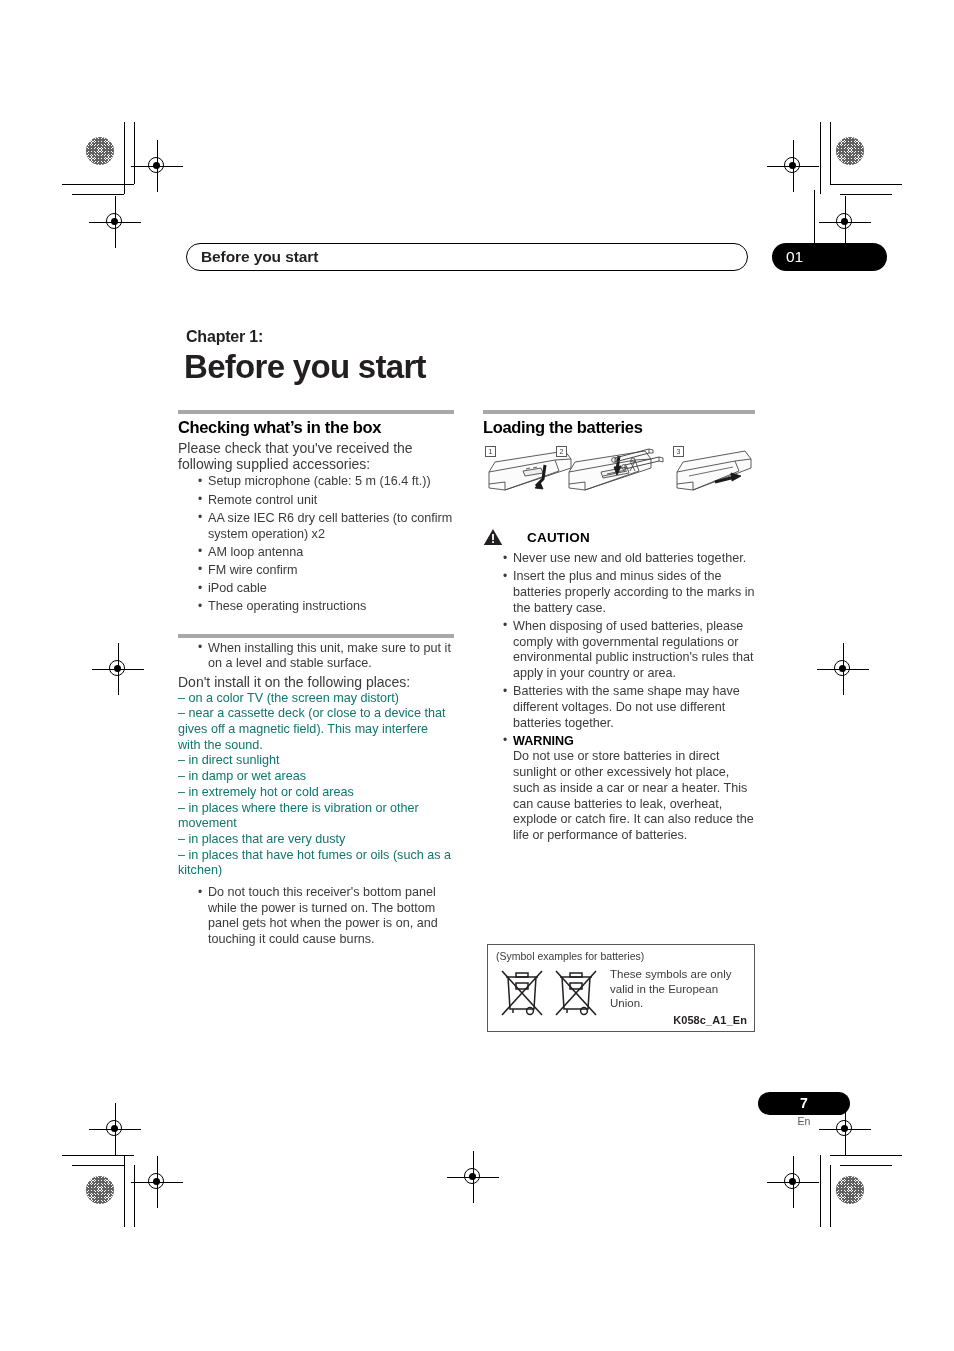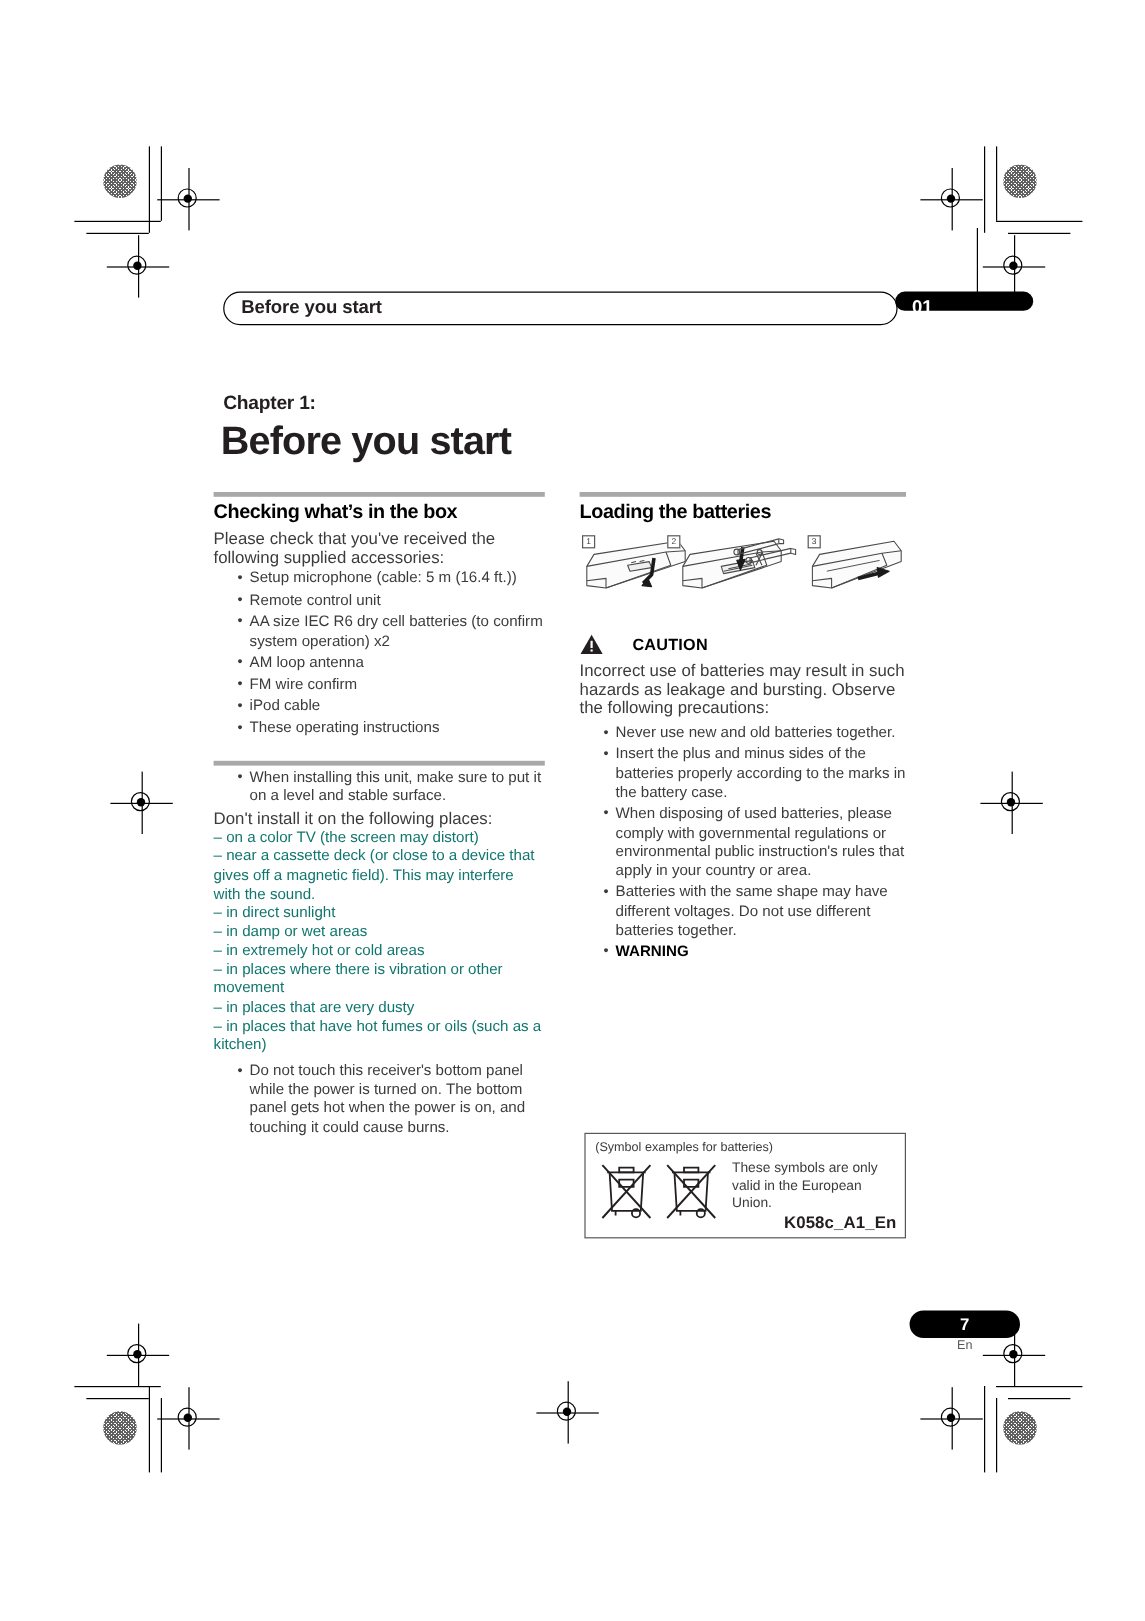--- a/index.html
+++ b/index.html
@@ -84,29 +84,29 @@
     position: absolute;
     left: 201px;
     top: 246px;
     font-size: 15.5px;
     font-weight: bold;
     letter-spacing: -.1px;
     line-height: 22px;
   }
   .chapter-badge {
     position: absolute;
-    left: 746px;
+    left: 772px;
     top: 243px;
     width: 115px;
-    height: 16px;
+    height: 28px;
     background: #000;
     border-radius: 14px;
     color: #fff;
     font-size: 15.5px;
-    font-weight: bold;
+    font-weight: normal;
     line-height: 28px;
     padding-left: 14px;
     box-sizing: border-box;
   }
   .badge-stem {
     position: absolute;
     left: 814px;
     top: 190px;
     width: 1.1px;
     height: 54px;
@@ -251,21 +251,21 @@
     left: 122px;
     top: 22px;
     font-size: 11.5px;
     color: #3b3b3b;
     line-height: 14.5px;
   }
   .symbol-box .code {
     position: absolute;
     right: 7px;
     bottom: 5px;
-    font-size: 14px;
+    font-size: 11px;
     font-weight: bold;
     color: #231f20;
     letter-spacing: .1px;
     text-align: center;
   }
   .symbol-box .bins {
     position: absolute;
     left: 6px;
     top: 20px;
   }
@@ -508,29 +508,29 @@
 
     <div class="caution-head">
       <svg width="20" height="18" viewBox="0 0 20 18">
         <path d="M10 1 L19.2 17 L0.8 17 Z" fill="#231f20"></path>
         <rect x="9.1" y="6" width="1.8" height="6" fill="#ffffff"></rect>
         <rect x="9.1" y="13.2" width="1.8" height="1.8" fill="#ffffff"></rect>
       </svg>
       <span class="label">CAUTION</span>
     </div>
 
-    <p class="body">Incorrect use of batteries may result in such hazards as leakage and bursting. Observe the following precautions:</p>
 
     <ul class="bullets" style="margin-top:5px;">
       <li>Never use new and old batteries together.</li>
       <li>Insert the plus and minus sides of the batteries properly according to the marks in the battery case.</li>
       <li>When disposing of used batteries, please comply with governmental regulations or environmental public instruction's rules that apply in your country or area.</li>
       <li>Batteries with the same shape may have different voltages. Do not use different batteries together.</li>
       <li>
         <b>WARNING</b><br>
+        <span>Do not use or store batteries in direct sunlight or other excessively hot place, such as inside a car or near a heater. This can cause batteries to leak, overheat, explode or catch fire. It can also reduce the life or performance of batteries.</span>
       </li>
     </ul>
   </div>
 
   <div class="symbol-box">
     <div class="cap">(Symbol examples for batteries)</div>
     <div class="bins">
       <svg width="112" height="58" viewBox="0 0 112 58">
         <g fill="none" stroke="#231f20" stroke-width="1.5">
 

